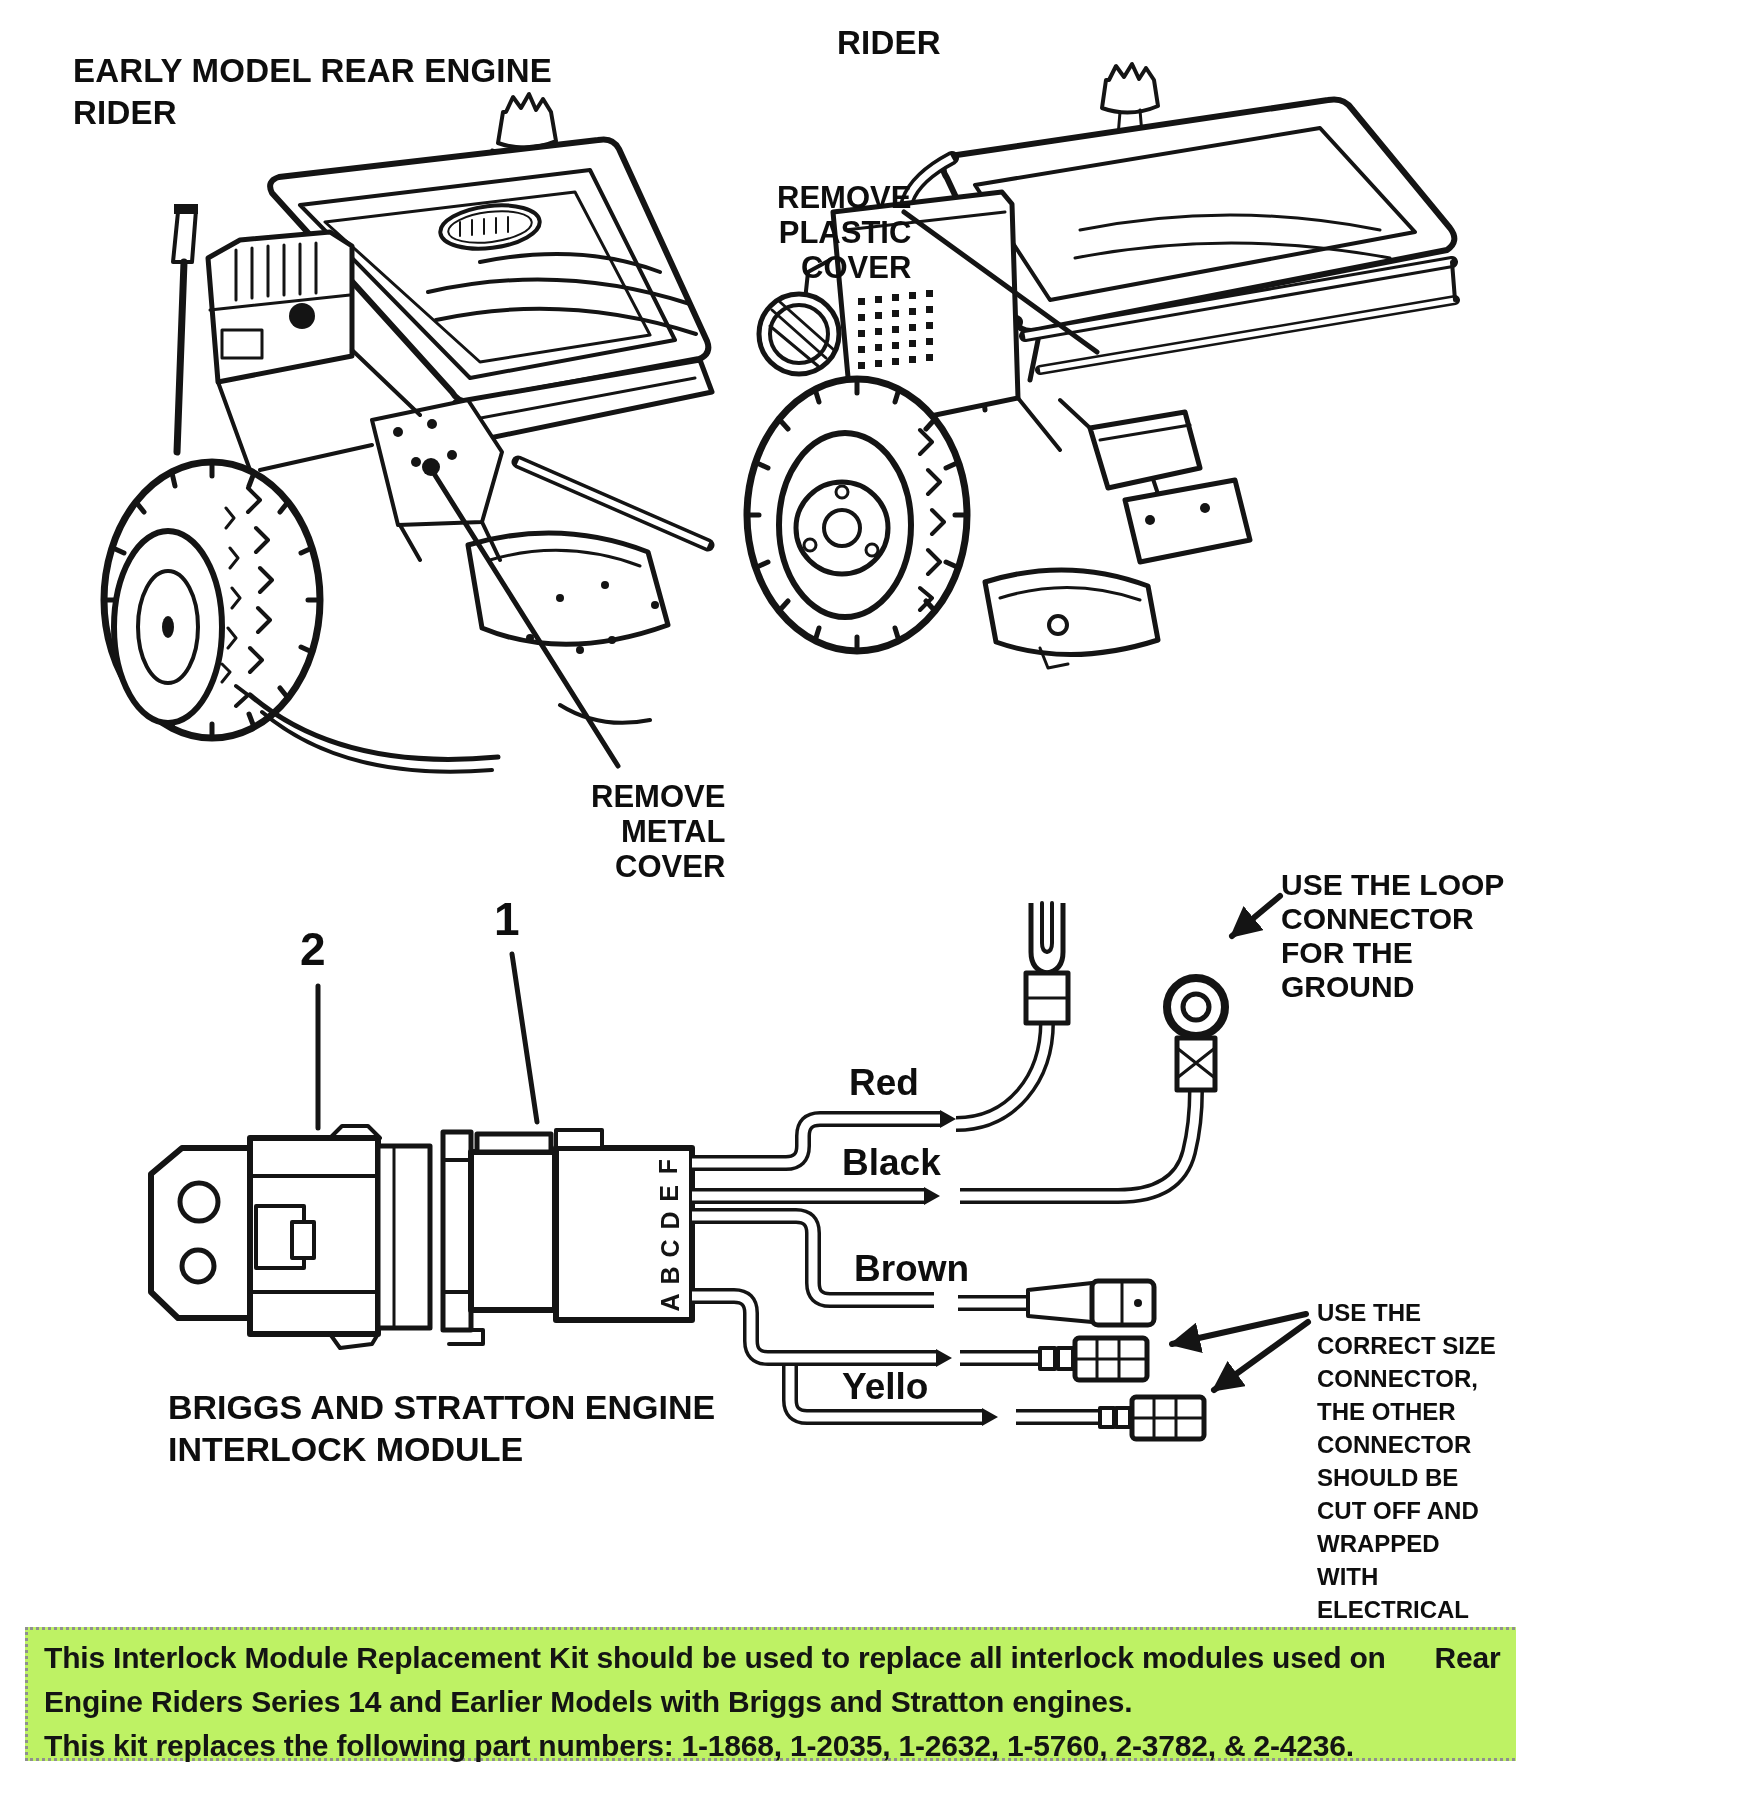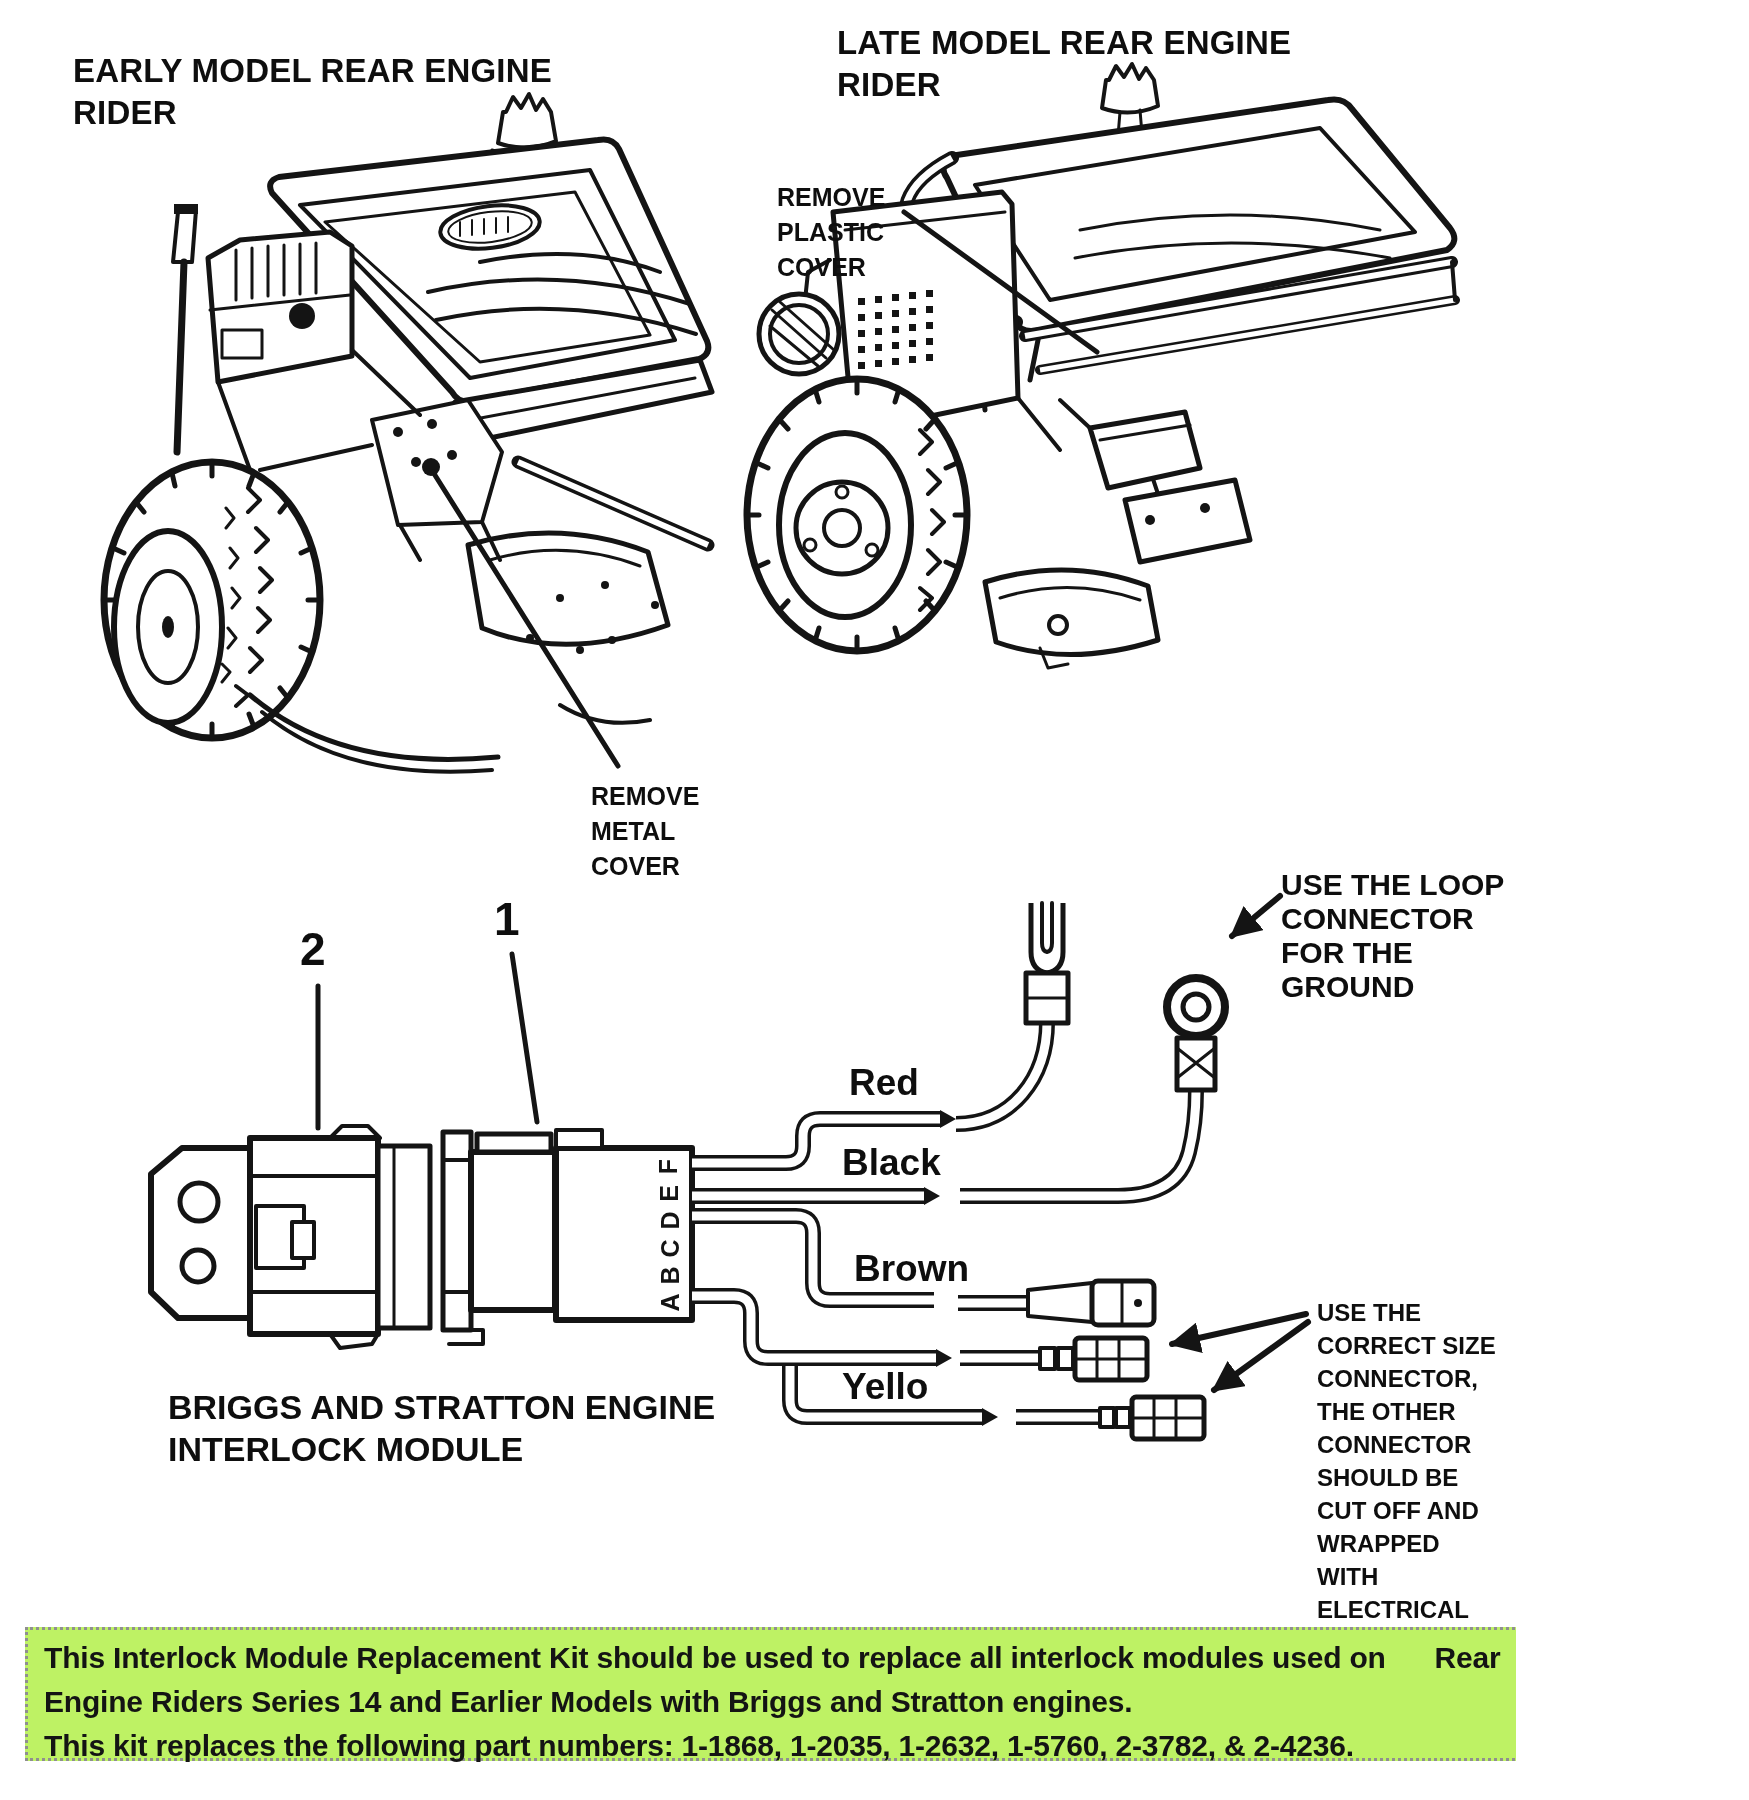--- a/index.html
+++ b/index.html
@@ -6,21 +6,21 @@
   #canvas{position:relative;width:1516px;height:1800px;background:#ffffff;overflow:hidden;
           font-family:"Liberation Sans",sans-serif;color:#141414;}
   svg.art{position:absolute;left:0;top:0;width:1749px;height:1800px;}
   .ln{fill:none;stroke:#141414;stroke-linecap:round;stroke-linejoin:round;}
   .fw{fill:#ffffff;stroke:#141414;stroke-linejoin:round;}
   .fb{fill:#141414;stroke:none;}
   .tube-b{fill:none;stroke:#141414;stroke-width:16;stroke-linejoin:round;}
   .tube-w{fill:none;stroke:#ffffff;stroke-width:9;stroke-linejoin:round;}
   .lbl{position:absolute;font-weight:bold;color:#0e0e0e;}
   .title{font-size:33px;line-height:42px;letter-spacing:0.2px;}
-  .callout{font-size:25px;line-height:35px;}
+  .callout{font-size:31px;line-height:35px;text-align:right;}
   .wire-name{font-size:37px;}
   .note{font-size:24px;line-height:33px;}
   .item-num{font-size:46px;}
   .module-name{font-size:34px;line-height:42px;}
   .pin{position:absolute;font-weight:bold;font-size:25px;transform:rotate(-90deg);transform-origin:center;}
   #footer-box{position:absolute;left:25px;top:1627px;width:1712px;height:134px;
               border:3px dotted #8f8f8f;box-sizing:border-box;background:#bef264;}
   .footer-line{white-space:pre;font-weight:bold;font-size:30px;line-height:44px;padding-left:16px;
                letter-spacing:-0.2px;}
   #watermark{position:absolute;left:1552px;top:1742px;font-family:"Liberation Serif",serif;
@@ -265,21 +265,20 @@
     <path class="ln" stroke-width="6" marker-end="url(#ah)" d="M1308,1322 L1214,1390"></path>
   </g>
 </svg>
 
 <div class="lbl title" style="left:73px;top:50px;">
   <div>EARLY MODEL REAR ENGINE</div>
   <div>RIDER</div>
 </div>
 
 <div class="lbl title" style="left:837px;top:22px;">
-  <div>LATE MODEL REAR ENGINE</div>
   <div>RIDER</div>
 </div>
 
 <div class="lbl callout" style="left:777px;top:180px;">
   <div>REMOVE</div>
   <div>PLASTIC</div>
   <div>COVER</div>
 </div>
 
 <div class="lbl callout" style="left:591px;top:779px;">

